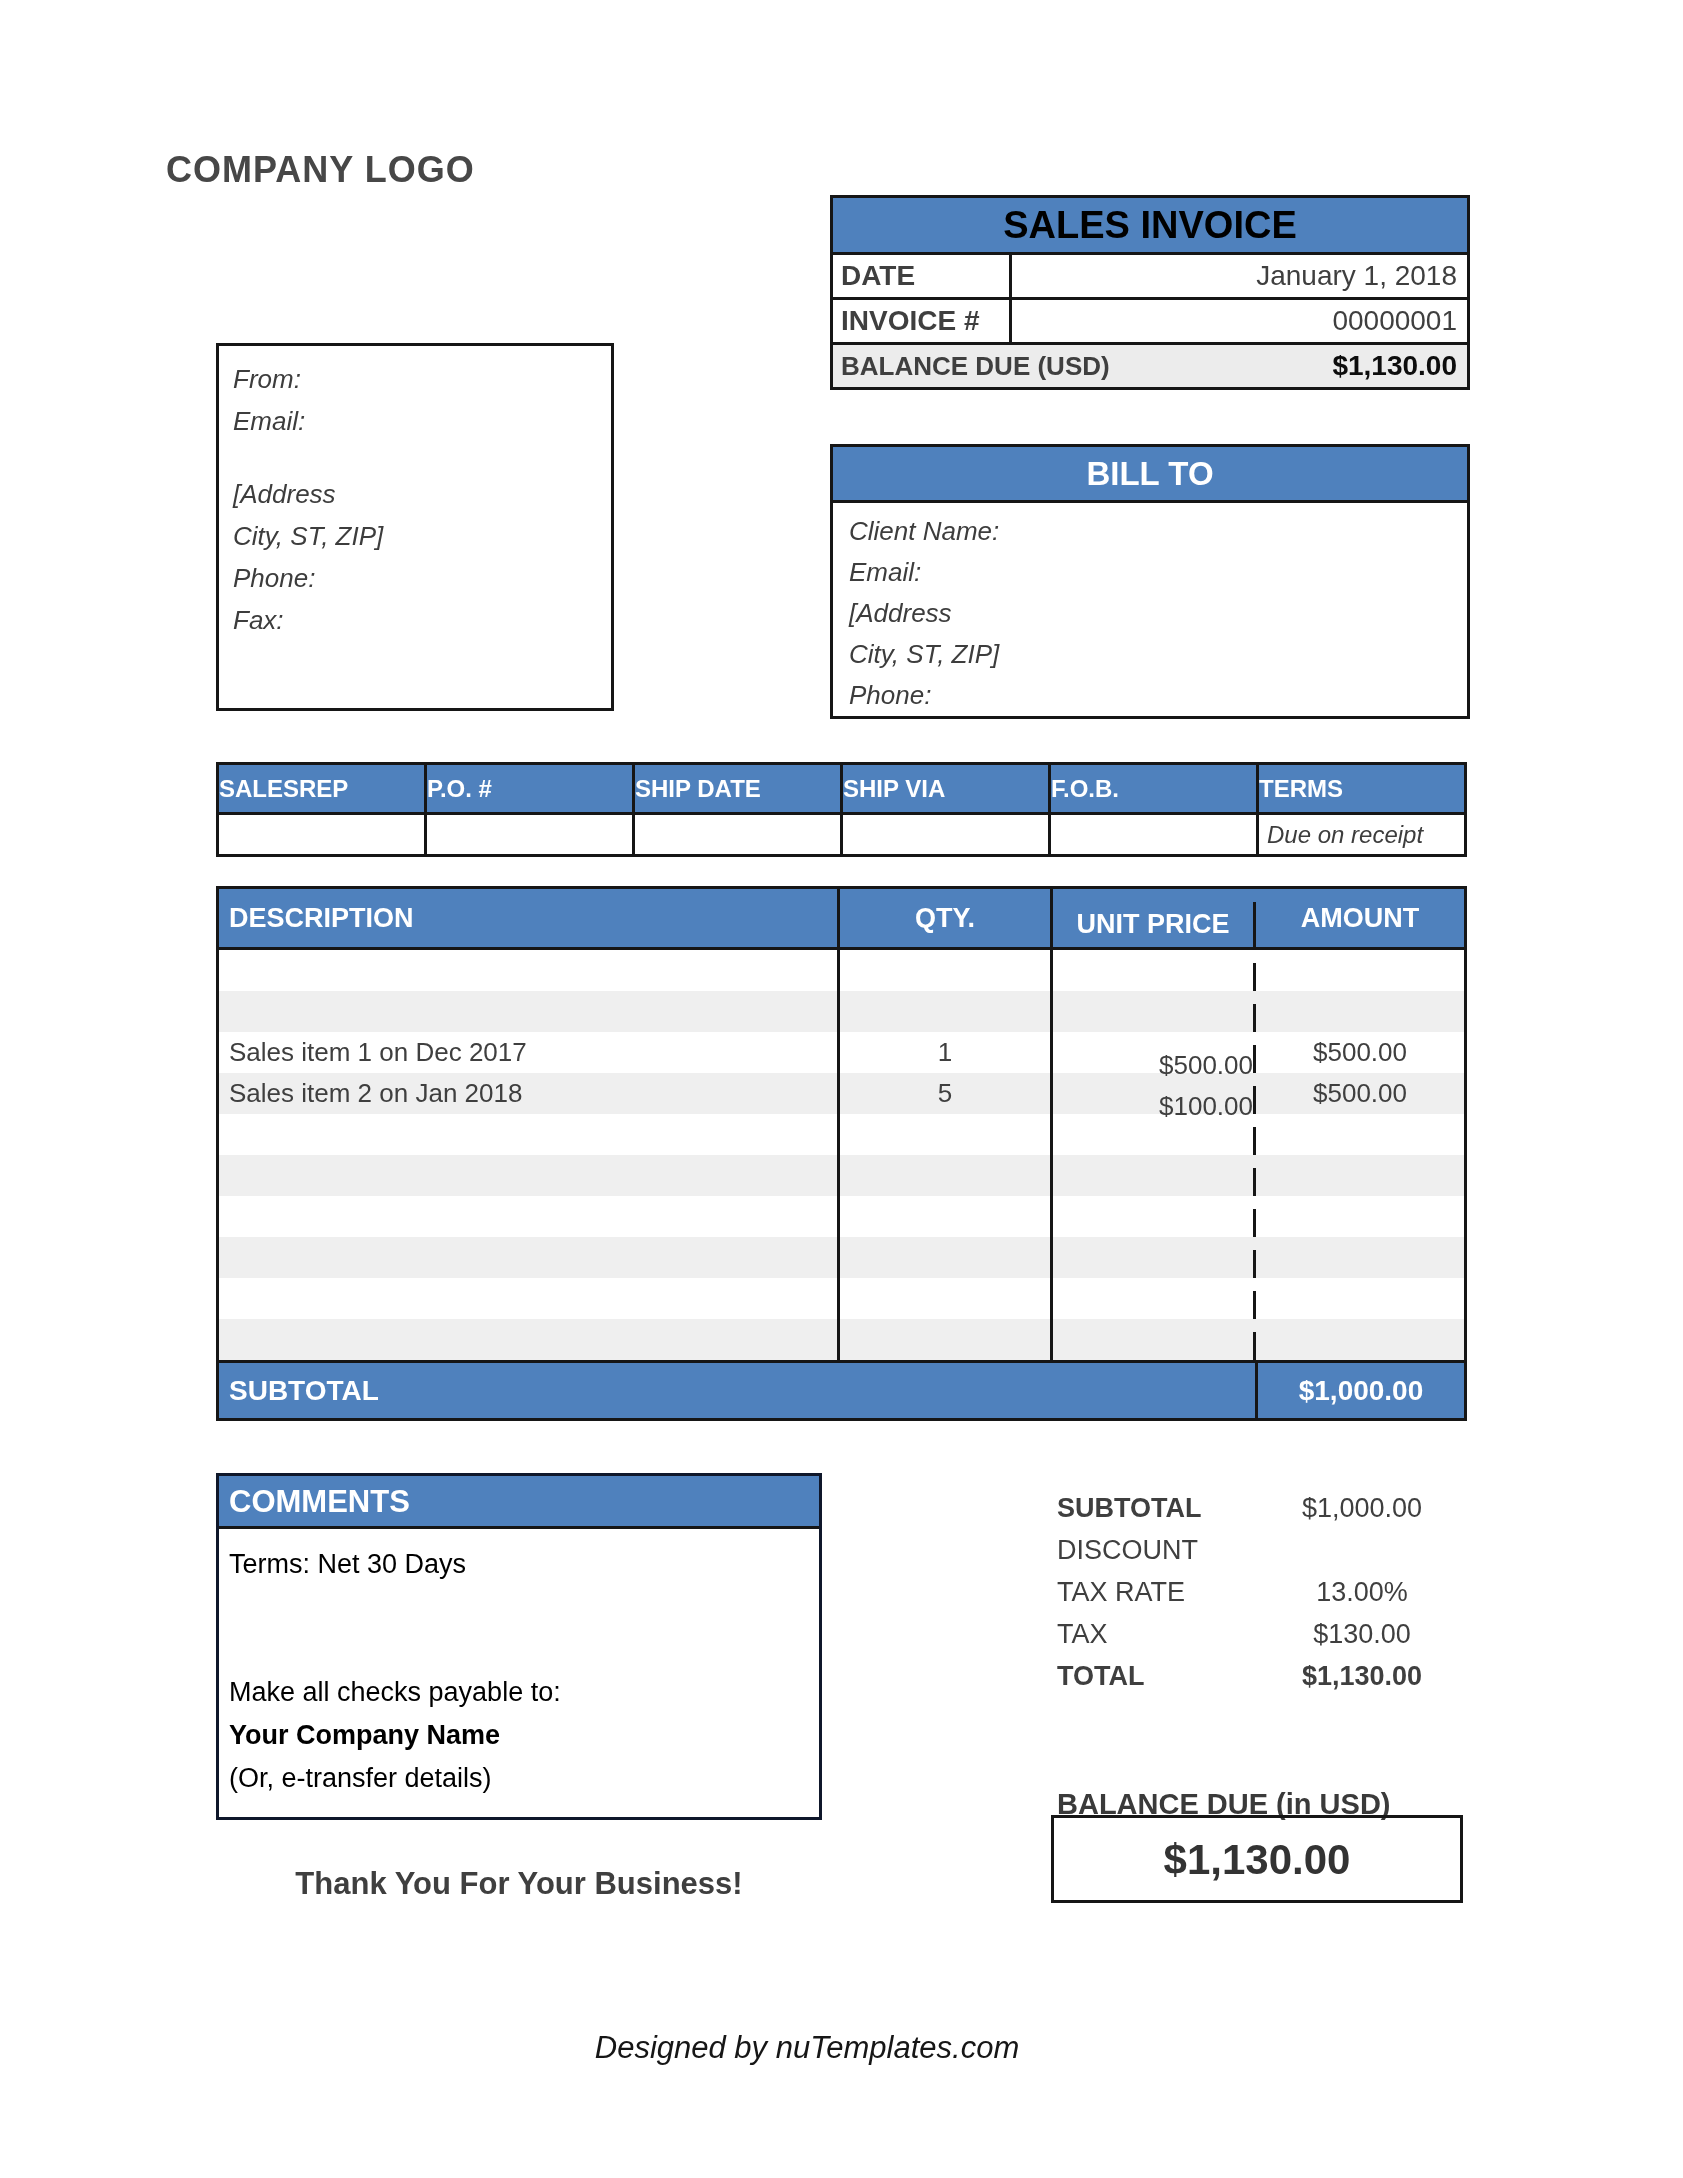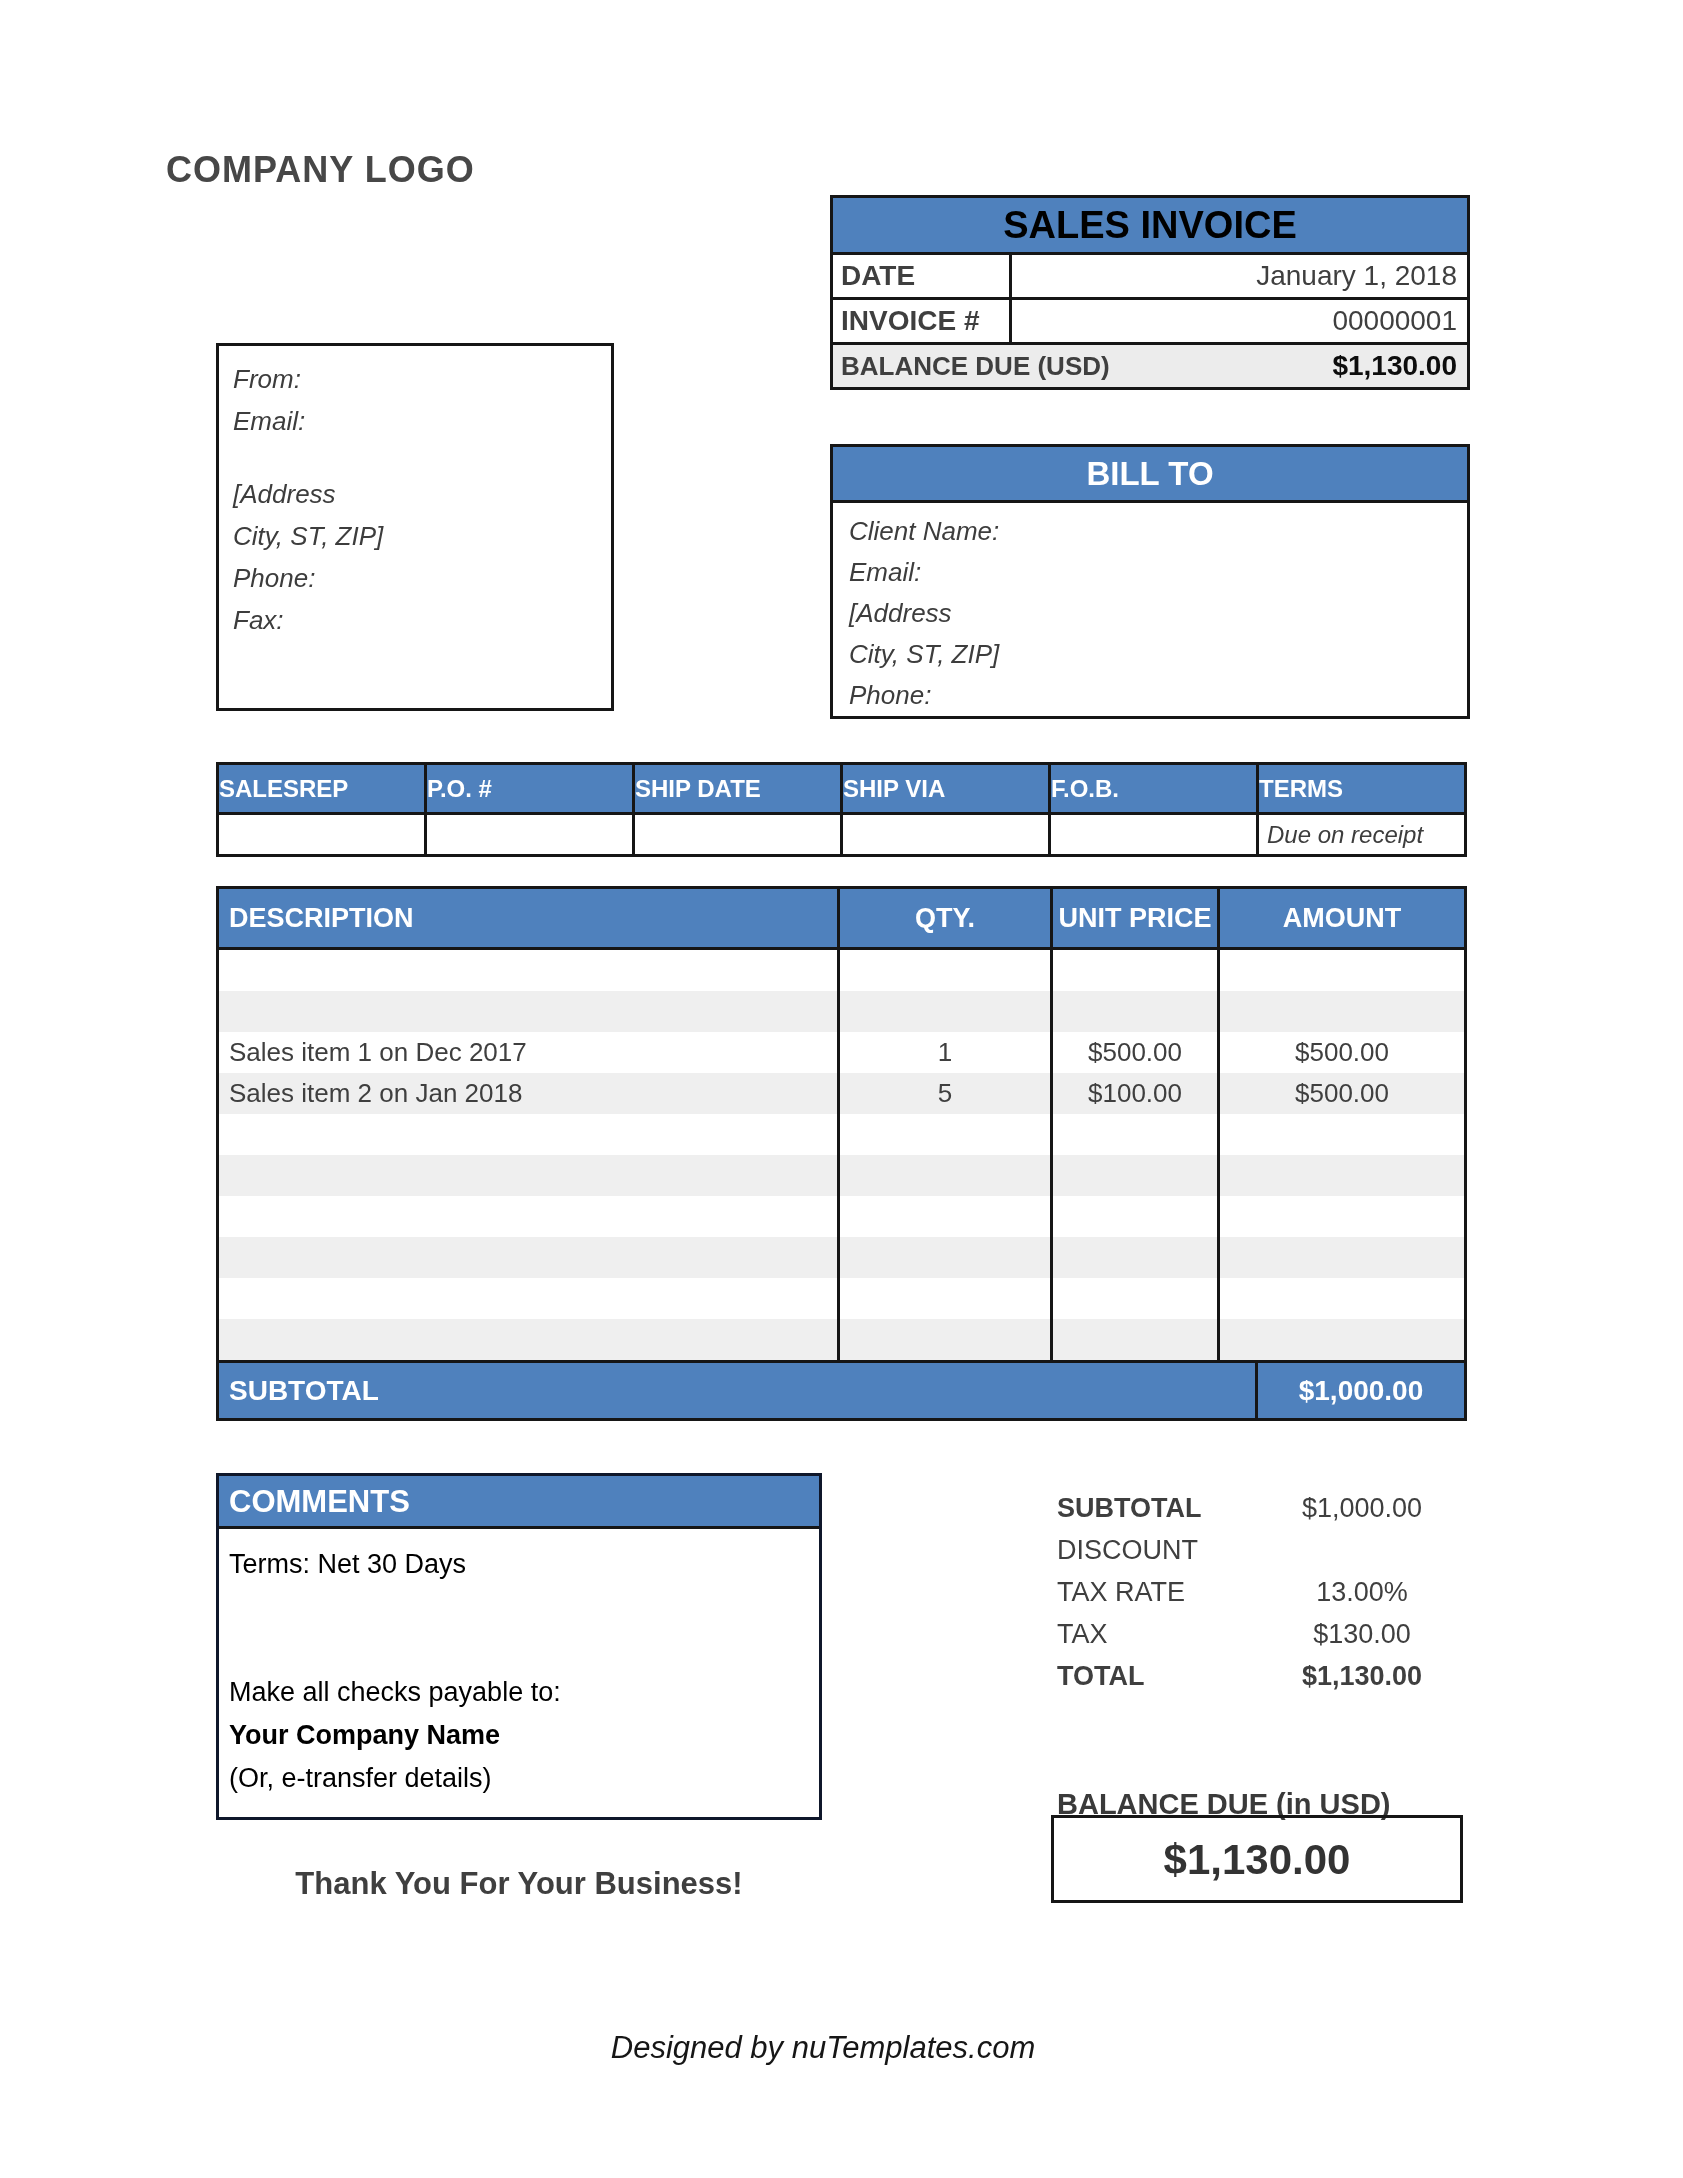--- a/index.html
+++ b/index.html
@@ -41,21 +41,21 @@
   .ship-head .cell:last-child { border-right:none; }
   .ship-body { display:flex; height:42px; border-top:3px solid #161616; background:#fff; }
   .ship-body .cell { flex:1; border-right:3px solid #161616; font-size:24px; font-style:italic; line-height:40px; padding-left:8px; color:#3d3d3d; }
   .ship-body .cell:last-child { border-right:none; }
 
   
   .items-table { position:absolute; left:216px; top:886px; width:1251px; border:3px solid #161616; background:#fff; }
   .items-head { display:flex; height:61px; background:#4F81BD; color:#fff; font-weight:bold; font-size:27px; border-bottom:3px solid #161616; }
   .c-desc { width:621px; padding-left:10px; }
   .c-qty { width:213px; text-align:center; }
-  .c-price { width:167px; text-align:center; }
+  .c-price { width:203px; text-align:right;margin-top:13px; }
   .c-amt { flex:1; text-align:center; }
   .items-head > div { display:flex; align-items:center; }
   .items-head .c-qty, .items-head .c-price, .items-head .c-amt { justify-content:center; }
   .items-head > div, .items-row > div { border-right:3px solid #161616; }
   .items-head > div:last-child, .items-row > div:last-child { border-right:none; }
   .items-row { display:flex; height:41px; font-size:26px; line-height:41px; background:#fff; }
   .items-row.alt { background:#EFEFEF; }
   .items-subtotal { display:flex; height:58px; background:#4F81BD; color:#fff; font-weight:bold; border-top:3px solid #161616; font-size:28px; line-height:55px; }
   .st-label { flex:1; padding-left:10px; border-right:3px solid #161616; }
   .st-value { width:206px; text-align:center; }
@@ -75,21 +75,21 @@
   .sum-label { flex:1; }
   .sum-value { width:166px; text-align:center; }
   .bold { font-weight:bold; }
 
   
   .balance-label { position:absolute; left:1057px; top:1772px; font-size:29px; font-weight:bold; color:#3a3a3a;margin-top:16px; }
   .balance-box { position:absolute; left:1051px; top:1815px; width:412px; height:88px; border:3px solid #161616; text-align:center; line-height:83px; font-size:42px; font-weight:bold; color:#333333; }
 
   .thank-you { position:absolute; left:216px; top:1866px; width:606px; text-align:center; font-size:31px; font-weight:bold; color:#3f3f3f; }
 
-  .page-footer { position:absolute; left:0; top:2030px; width:1614px; text-align:center; font-style:italic; font-size:31px; color:#161616;margin-left:16px; }
+  .page-footer { position:absolute; left:0; top:2030px; width:1614px; text-align:center; font-style:italic; font-size:31px; color:#161616; }
 </style>
 </head>
 <body>
 
 <div id="canvas">
 
   <div class="company-logo">COMPANY LOGO</div>
 
   <div class="head-table">
     <div class="head-title">SALES INVOICE</div>

